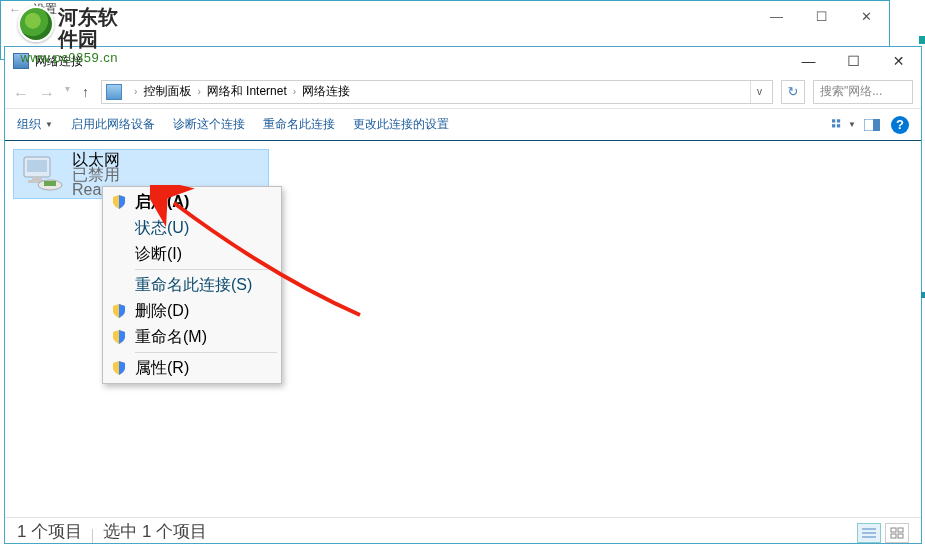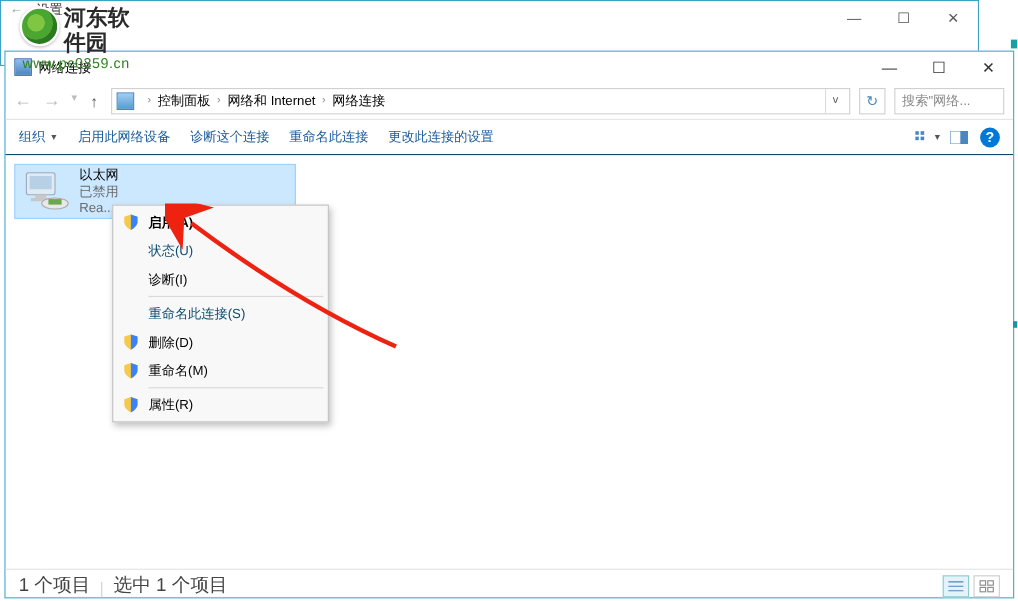--- a/index.html
+++ b/index.html
@@ -45,26 +45,26 @@
 .toolbar .tri { font-size: 8px; color: #555; }
 .toolbar .right { position: absolute; right: 8px; display: flex; align-items: center; gap: 2px; }
 .toolbar .right .btn { width: 26px; height: 22px; border: 1px solid transparent; display: flex; align-items: center; justify-content: center; }
 .help-icon { width: 18px; height: 18px; border-radius: 50%; background: #0078d7; color: #fff; font-weight: bold; font-size: 13px; display: flex; align-items: center; justify-content: center; }
 
 
 .content { flex: 1; position: relative; overflow: hidden; }
 .net-item { position: absolute; left: 8px; top: 8px; width: 256px; height: 50px; background: #cce8ff; border: 1px solid #99d1ff; display: flex; align-items: center; padding: 4px 6px; }
 .net-item .neticon { width: 44px; height: 38px; margin-right: 8px; display: flex; align-items: center; justify-content: center; }
 .net-item .neticon svg { width: 44px; height: 38px; }
-.net-item .txt { font-size: 12px; line-height: 15px; }
+.net-item .txt { font-size: 16px; line-height: 15px; }
 .net-item .l1 { color: #000; }
 .net-item .l2, .net-item .l3 { color: #6a6a6a; }
 
 
-.ctxmenu { position: absolute; left: 102px; top: 186px; width: 197px; background: #f8f8f8; border: 1px solid #c0c0c0; box-shadow: 2px 3px 6px rgba(0,0,0,.25); font-size: 12px; padding: 2px; }
+.ctxmenu { position: absolute; left: 102px; top: 186px; width: 180px; background: #f8f8f8; border: 1px solid #c0c0c0; box-shadow: 2px 3px 6px rgba(0,0,0,.25); font-size: 16px; padding: 2px; }
 .ctxmenu .mi { height: 26px; display: flex; align-items: center; padding-left: 30px; position: relative; color: #000; }
 .ctxmenu .mi.disabled { color: #0c4a6e; }
 .ctxmenu .mi.bold { font-weight: bold; }
 .ctxmenu .sep-line { height: 1px; background: #d8d8d8; margin: 2px 2px 2px 30px; }
 .ctxmenu .shield { position: absolute; left: 6px; width: 16px; height: 16px; }
 .shield svg { width: 16px; height: 16px; }
 
 
 .arrow-svg { position: absolute; left: 150px; top: 185px; width: 220px; height: 140px; pointer-events: none; }
 

